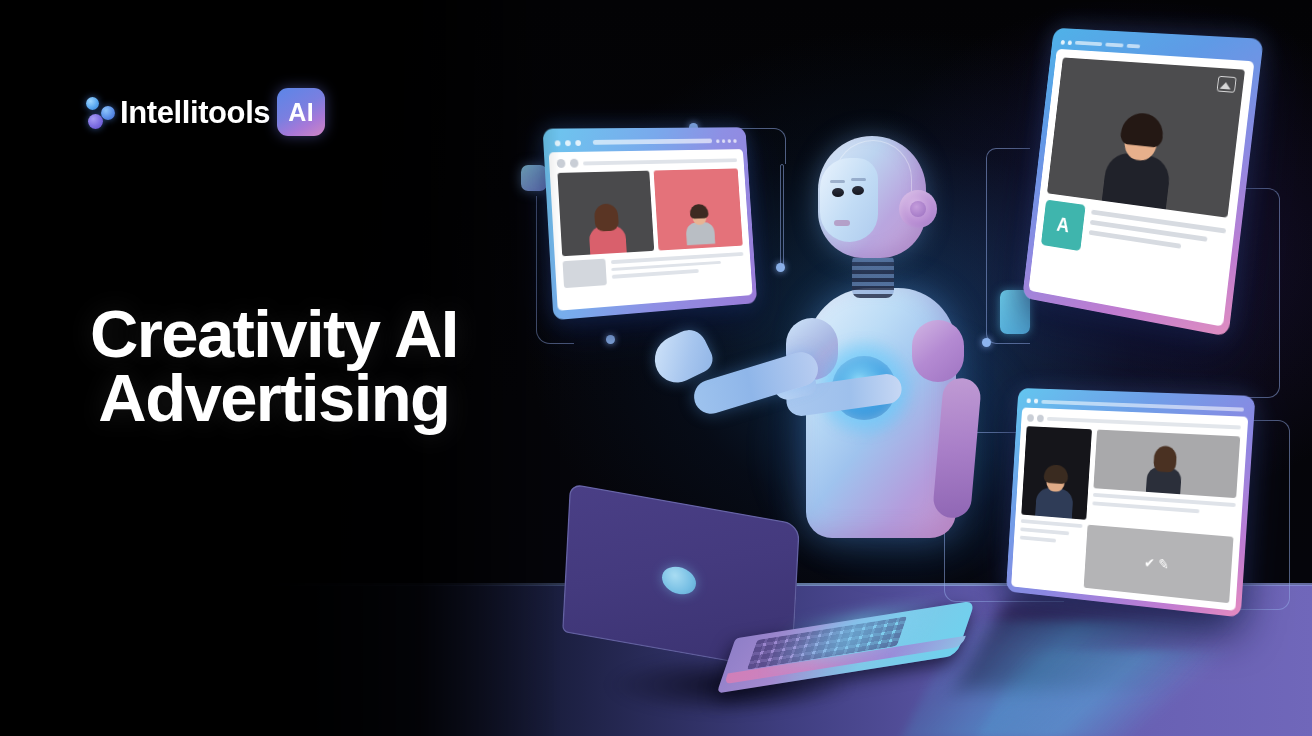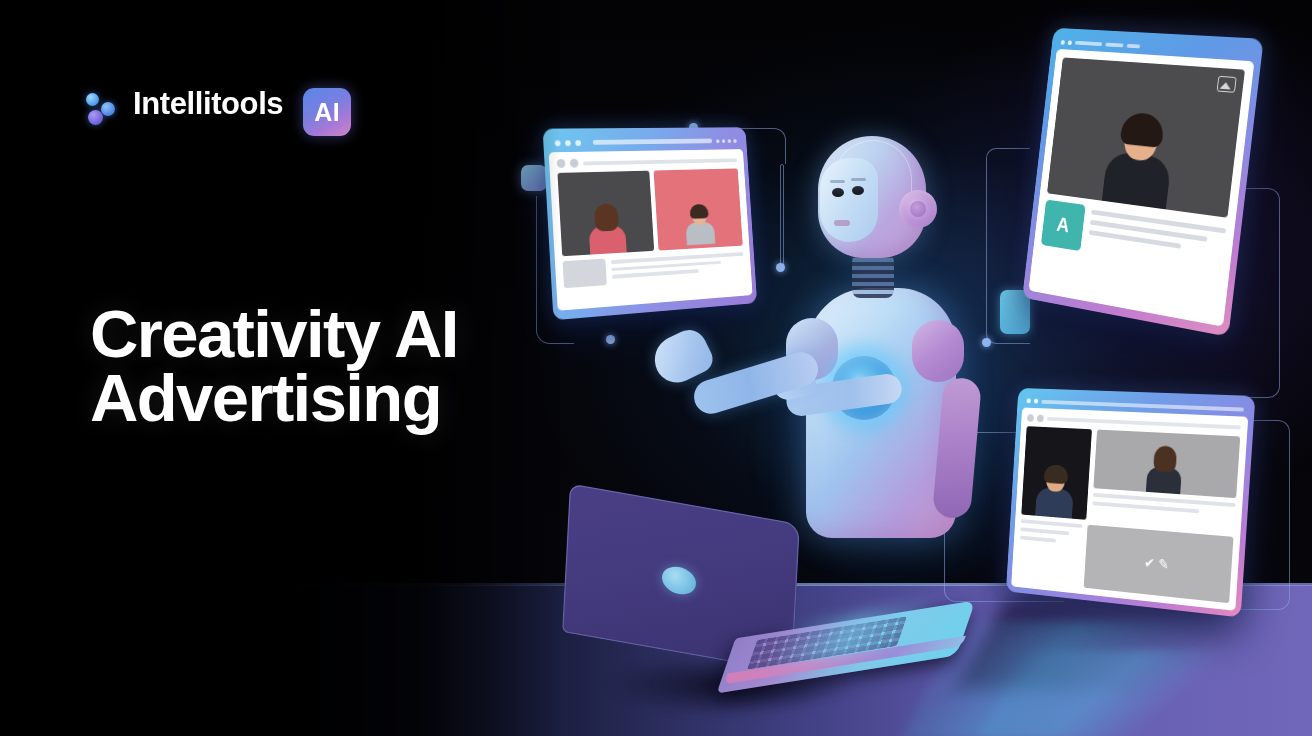--- a/index.html
+++ b/index.html
@@ -70,21 +70,21 @@
   
   .glow-robot {
     position:absolute; left:690px; top:250px; width:420px; height:400px;
     background:radial-gradient(ellipse 210px 200px at 50% 50%, rgba(70,170,240,.30) 0%, rgba(40,110,200,.12) 45%, rgba(0,0,0,0) 72%);
     filter:blur(6px);
   }
 
   
   .brand {
     position:absolute; left:86px; top:88px;
-    display:flex; align-items:flex-start; gap:13px;
+    display:flex; align-items:center; gap:0;
   }
   .brand-mark { position:relative; width:34px; height:40px; }
   .brand-mark i {
     position:absolute; border-radius:50%; display:block;
     box-shadow:0 0 7px rgba(90,150,255,.55);
   }
   .brand-mark i.d1 { left:0;   top:5px;  width:13px; height:13px;
     background:radial-gradient(circle at 35% 32%, #9fd6ff 0%, #5aa8f0 55%, #3b7fd0 100%); }
   .brand-mark i.d2 { left:15px; top:14px; width:14px; height:14px;
     background:radial-gradient(circle at 35% 32%, #8ec6fb 0%, #5b8fe8 55%, #3f63c9 100%); }
@@ -100,20 +100,21 @@
     color:#fff; font-size:25px; font-weight:bold; letter-spacing:.5px;
     box-shadow:0 0 14px rgba(110,120,230,.45);
   }
 
   .headline {
     position:absolute; left:90px; top:302px;
     color:#fff; font-size:67px; font-weight:bold;
     line-height:.96; letter-spacing:-1.6px;
     text-shadow:0 0 26px rgba(255,255,255,.10);
     white-space:pre-line;
+    text-align:center;
   }
 
   .pill {
     position:absolute; left:92px; top:470px;
     width:155px; height:58px; border-radius:29px;
     background:linear-gradient(105deg,#5fa7ea 0%, #5f9ce6 32%, #6b8ce0 62%, #7282d9 100%);
     display:flex; align-items:center; justify-content:center;
     color:#fff; font-size:29px; font-weight:bold; letter-spacing:-.2px;
     box-shadow:0 4px 22px rgba(70,120,220,.35), inset 0 1px 0 rgba(255,255,255,.25);
   }

